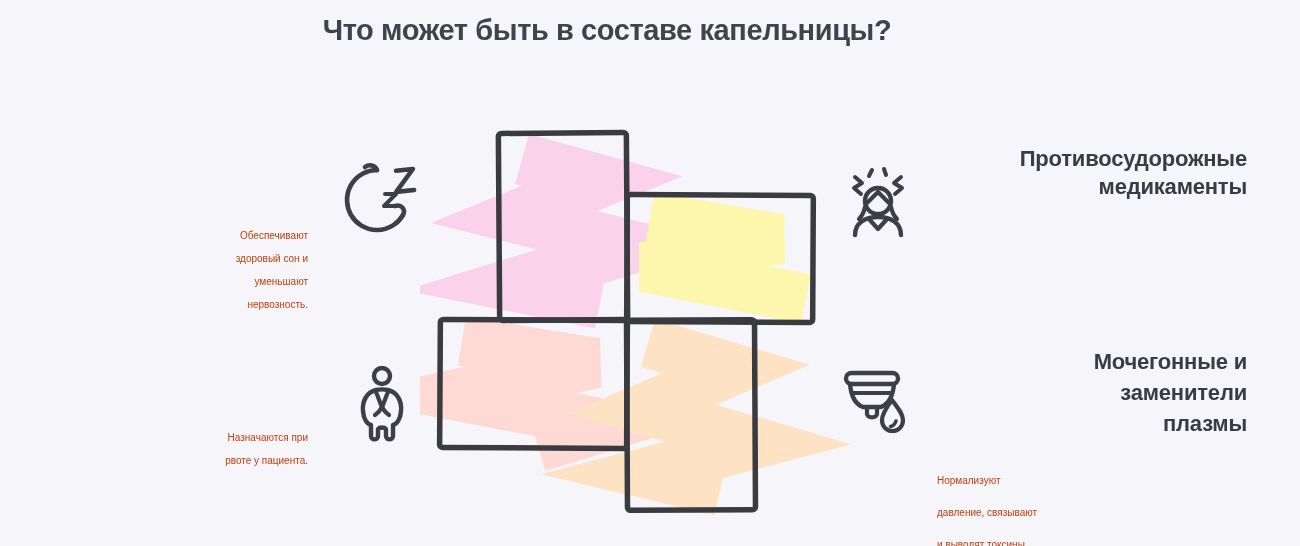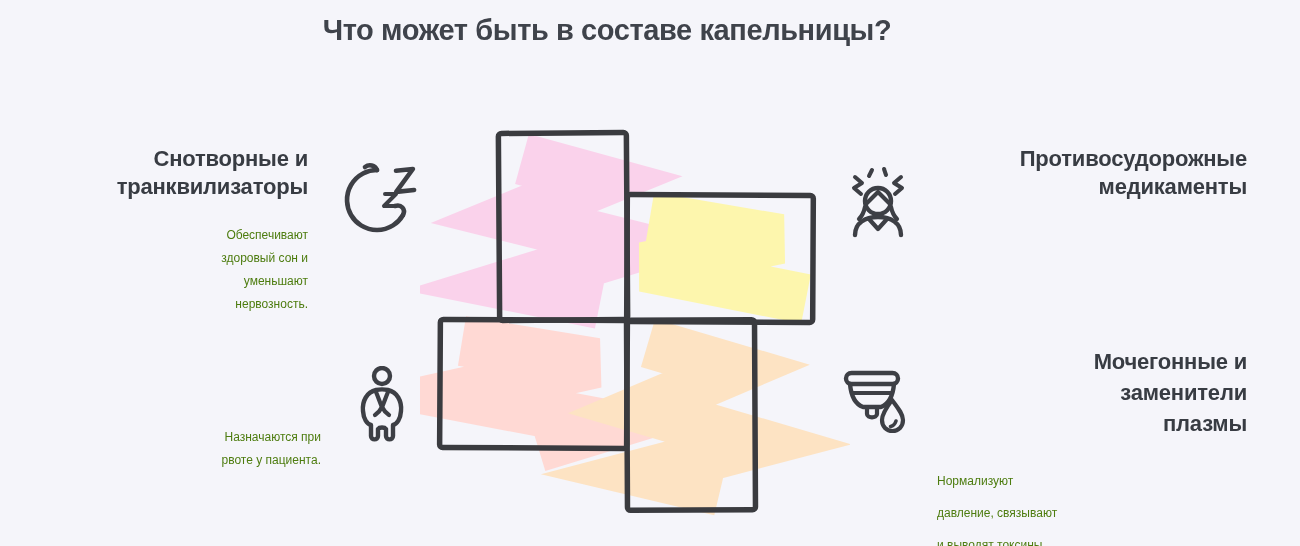--- a/index.html
+++ b/index.html
@@ -14,27 +14,27 @@
     position:absolute; left:0; top:14px; width:1214px;
     margin:0; text-align:center;
     font-size:29px; font-weight:bold; letter-spacing:-0.4px;
     color:#3f434b;
   }
   .txt { position:absolute; white-space:pre-line; margin:0; }
   .head {
     font-weight:bold; font-size:22px; line-height:28px;
     color:#383c43; letter-spacing:-0.2px;text-align:right;
   }
-  .desc { font-size:12px; line-height:23px; color:#4d7c0f; }
+  .desc { font-size:10px; line-height:23px; color:#c2410c; }
   .ra   { text-align:right; }
 
   #tl-head { left:62px;  top:145px; width:246px; }
   #tl-desc { left:62px;  top:224px; width:246px; }
   #bl-head { left:62px;  top:381px; width:246px; }
-  #bl-desc { left:75px;  top:426px; width:246px; }
+  #bl-desc { left:62px;  top:426px; width:246px; }
   #tr-head { left:937px; top:145px; width:310px; }
   #tr-desc { left:937px; top:227px; width:310px; }
   #br-head { left:937px; top:346px; width:310px; line-height:31px; }
   #br-desc { left:937px; top:465px; width:310px; line-height:32px; }
 
   .icon { position:absolute; }
   .icon path, .icon circle, .icon rect, .icon polyline {
     fill:none; stroke:#3d3f45; stroke-linecap:round; stroke-linejoin:round;
   }
   .pinwheel { position:absolute; left:420px; top:115px; }
@@ -57,22 +57,20 @@
     <path class="scribble" stroke-width="50" d="M 230 102 L 360 124 L 224 152 L 386 184" stroke="#fdf6ad"></path>
     <path class="scribble" stroke-width="50" d="M 42 226 L 176 248 L 32 280 L 190 310 L 118 332" stroke="#ffd9d4"></path>
     <path class="scribble" stroke-width="50" d="M 228 228 L 316 254 L 222 294 L 338 328 L 224 358 L 300 376" stroke="#fde3c3"></path>
 
     <rect class="panel-border" x="79" y="18" width="128" height="187" rx="3" transform="rotate(-0.4 143 111)"></rect>
     <rect class="panel-border" x="207" y="80" width="186" height="127" rx="3" transform="rotate(0.3 300 143)"></rect>
     <rect class="panel-border" x="20" y="205" width="187" height="128" rx="3" transform="rotate(0.35 113 269)"></rect>
     <rect class="panel-border" x="207" y="205" width="128" height="190" rx="3" transform="rotate(-0.3 271 300)"></rect>
   </svg>
 
-  <h2 class="txt head ra" id="tl-head">Снотворные и
-транквилизаторы</h2>
   <p class="txt desc ra" id="tl-desc">Обеспечивают
 здоровый сон и
 уменьшают
 нервозность.</p>
   <svg class="icon" style="left:340px; top:158px;" width="88" height="88" viewBox="0 0 88 88">
     <path stroke-width="4.6" d="M 37 12 A 30 30 0 1 0 63 57"></path>
     <path stroke-width="4.6" d="M 37 12 C 35 7 29 6 25 9"></path>
     <path stroke-width="4.6" d="M 63 57 C 66 51 61 46 55 48"></path>
     <polyline stroke-width="4" points="45 36 56 36 44 48 56 48"></polyline>
     <polyline stroke-width="4.6" points="57 12 74 12 55 33 73 33" transform="rotate(-6 64 22)"></polyline>

